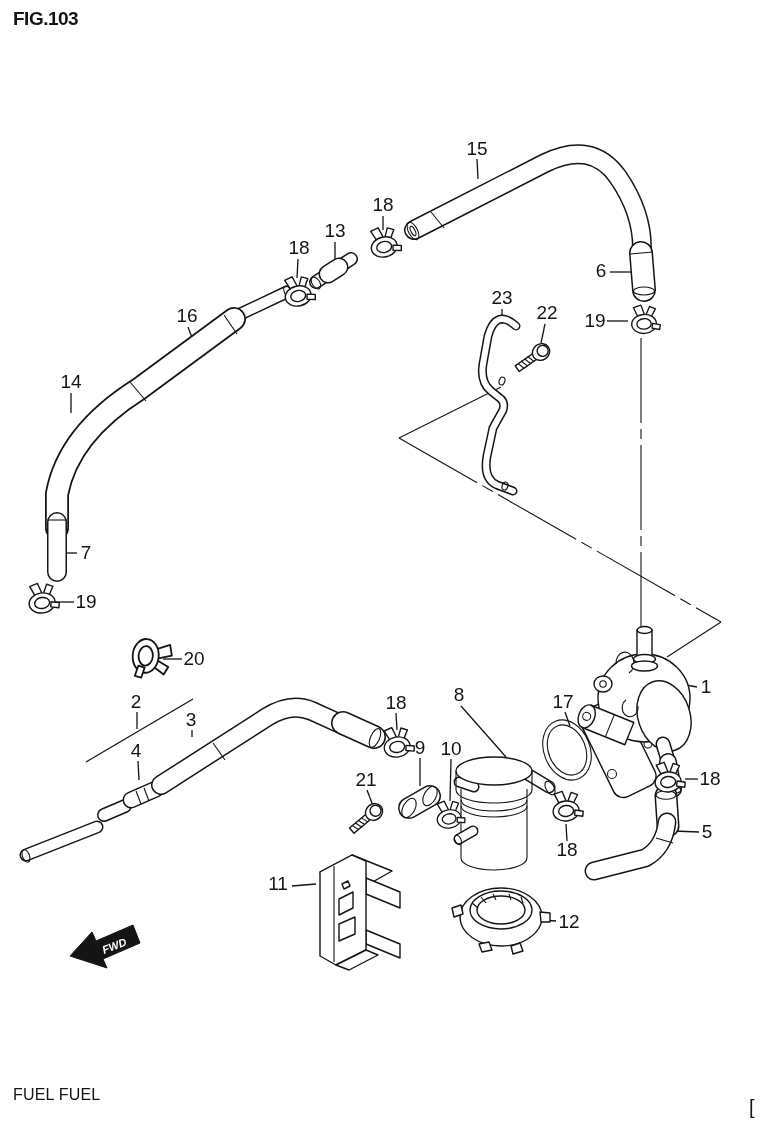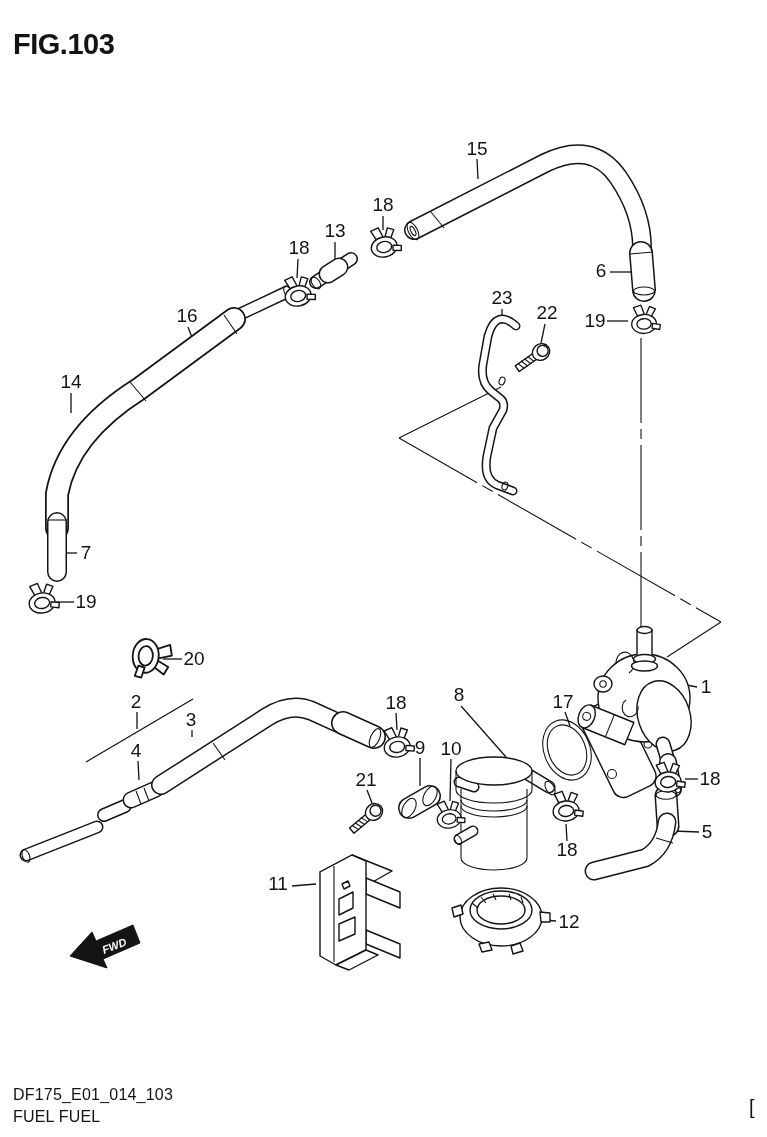--- a/index.html
+++ b/index.html
@@ -1,18 +1,18 @@
 <!DOCTYPE html>
 <html><head>
 <meta charset="utf-8">
 <style>
   html,body{margin:0;padding:0;background:#ffffff;}
   .page{position:relative;width:767px;height:1137px;background:#ffffff;overflow:hidden;
         font-family:"Liberation Sans",sans-serif;color:#141414;}
-  .title{position:absolute;left:13px;top:8px;font-size:29px;font-weight:700;letter-spacing:-0.5px;margin-top:20px;}
+  .title{position:absolute;left:13px;top:8px;font-size:19px;font-weight:700;letter-spacing:-0.5px;}
   .footer{position:absolute;left:13px;top:1084px;font-size:16px;letter-spacing:0.2px;line-height:22px;}
   .corner{position:absolute;left:749px;top:1096px;font-size:20px;}
   svg{position:absolute;left:0;top:0;}
   .callout{font-family:"Liberation Sans",sans-serif;font-size:19px;fill:#141414;}
   .ld{stroke:#141414;stroke-width:1.3;fill:none;}
   .cl{stroke:#141414;stroke-width:1.1;fill:none;}
   .ol{stroke:#141414;fill:none;stroke-linecap:round;stroke-linejoin:round;}
   .wh{stroke:#ffffff;fill:none;stroke-linecap:round;stroke-linejoin:round;}
   .pt{stroke:#141414;stroke-width:1.4;fill:#ffffff;stroke-linejoin:round;}
   .tn{stroke:#141414;stroke-width:1.1;fill:none;}
@@ -298,17 +298,16 @@
         <text x="366" y="786" class="callout" text-anchor="middle">21</text>
         <text x="710" y="785" class="callout" text-anchor="middle">18</text>
         <text x="707" y="838" class="callout" text-anchor="middle">5</text>
         <text x="567" y="856" class="callout" text-anchor="middle">18</text>
         <text x="278" y="890" class="callout" text-anchor="middle">11</text>
         <text x="569" y="928" class="callout" text-anchor="middle">12</text>
       </g>
   </svg>
 
   <div class="footer">
-    <div>DF175_E01_014_103</div>
     <div>FUEL FUEL</div>
   </div>
   <div class="corner">[</div>
 </div>
 
 </body></html>

